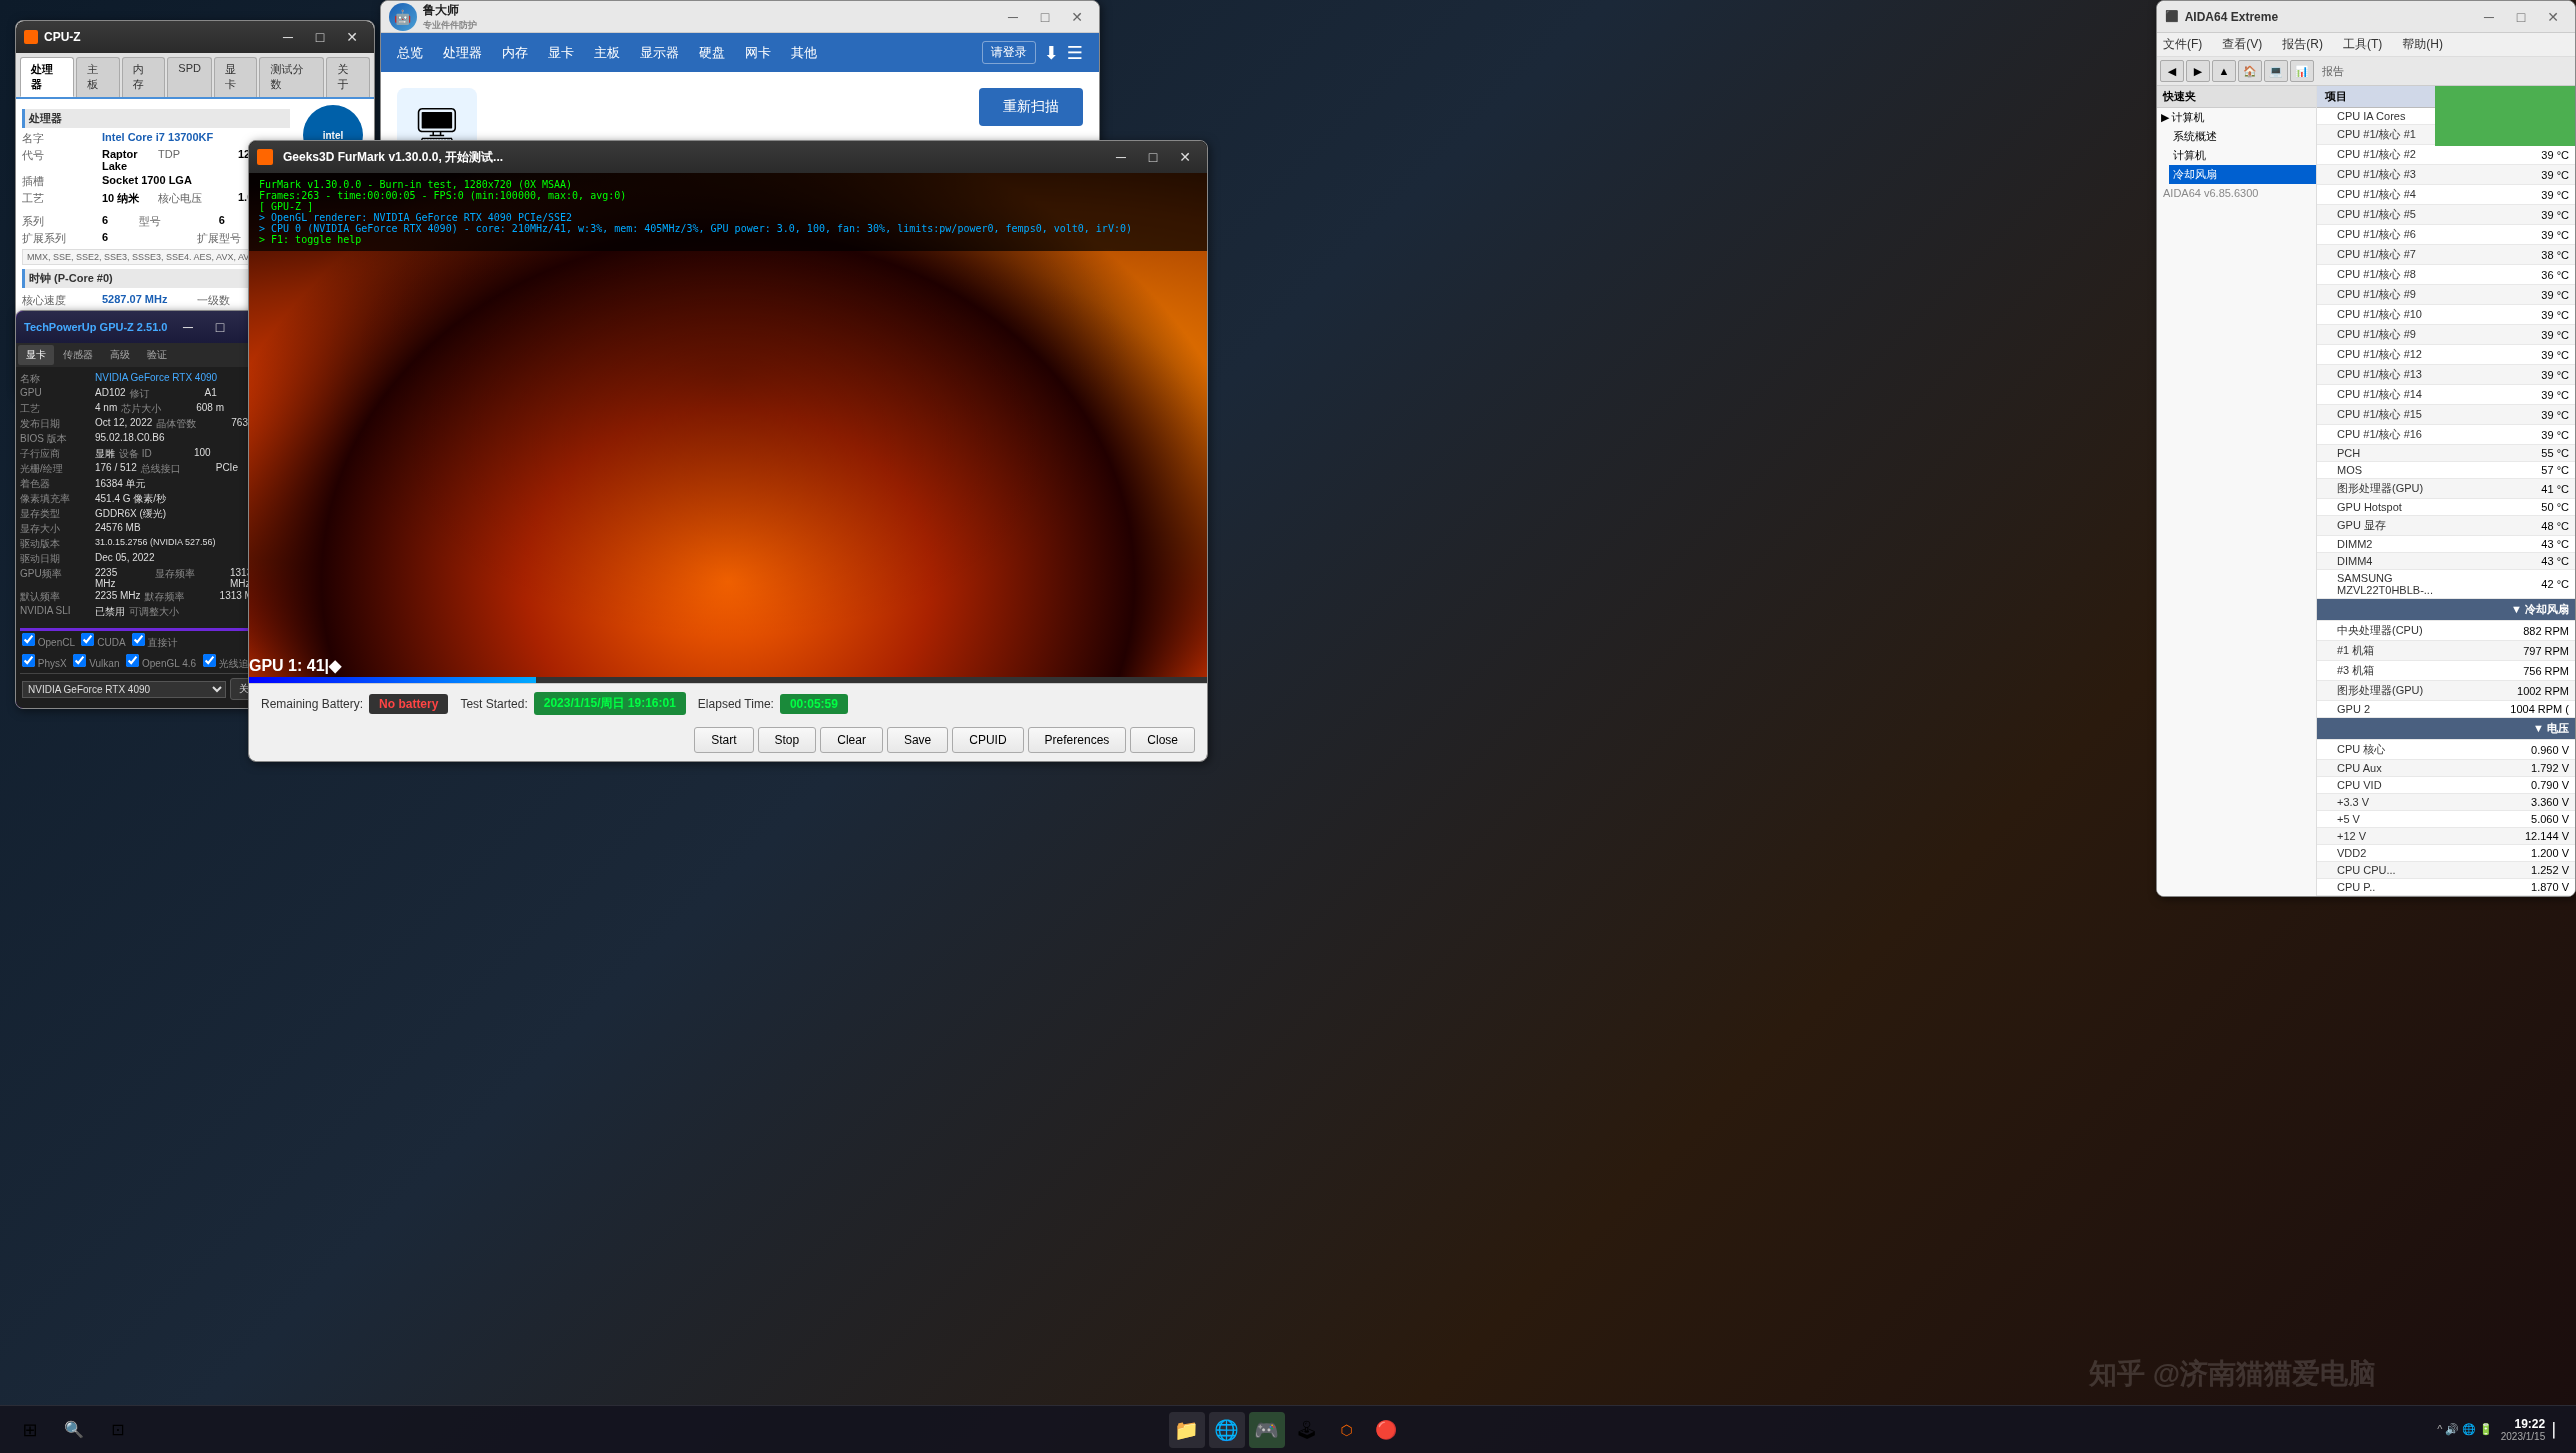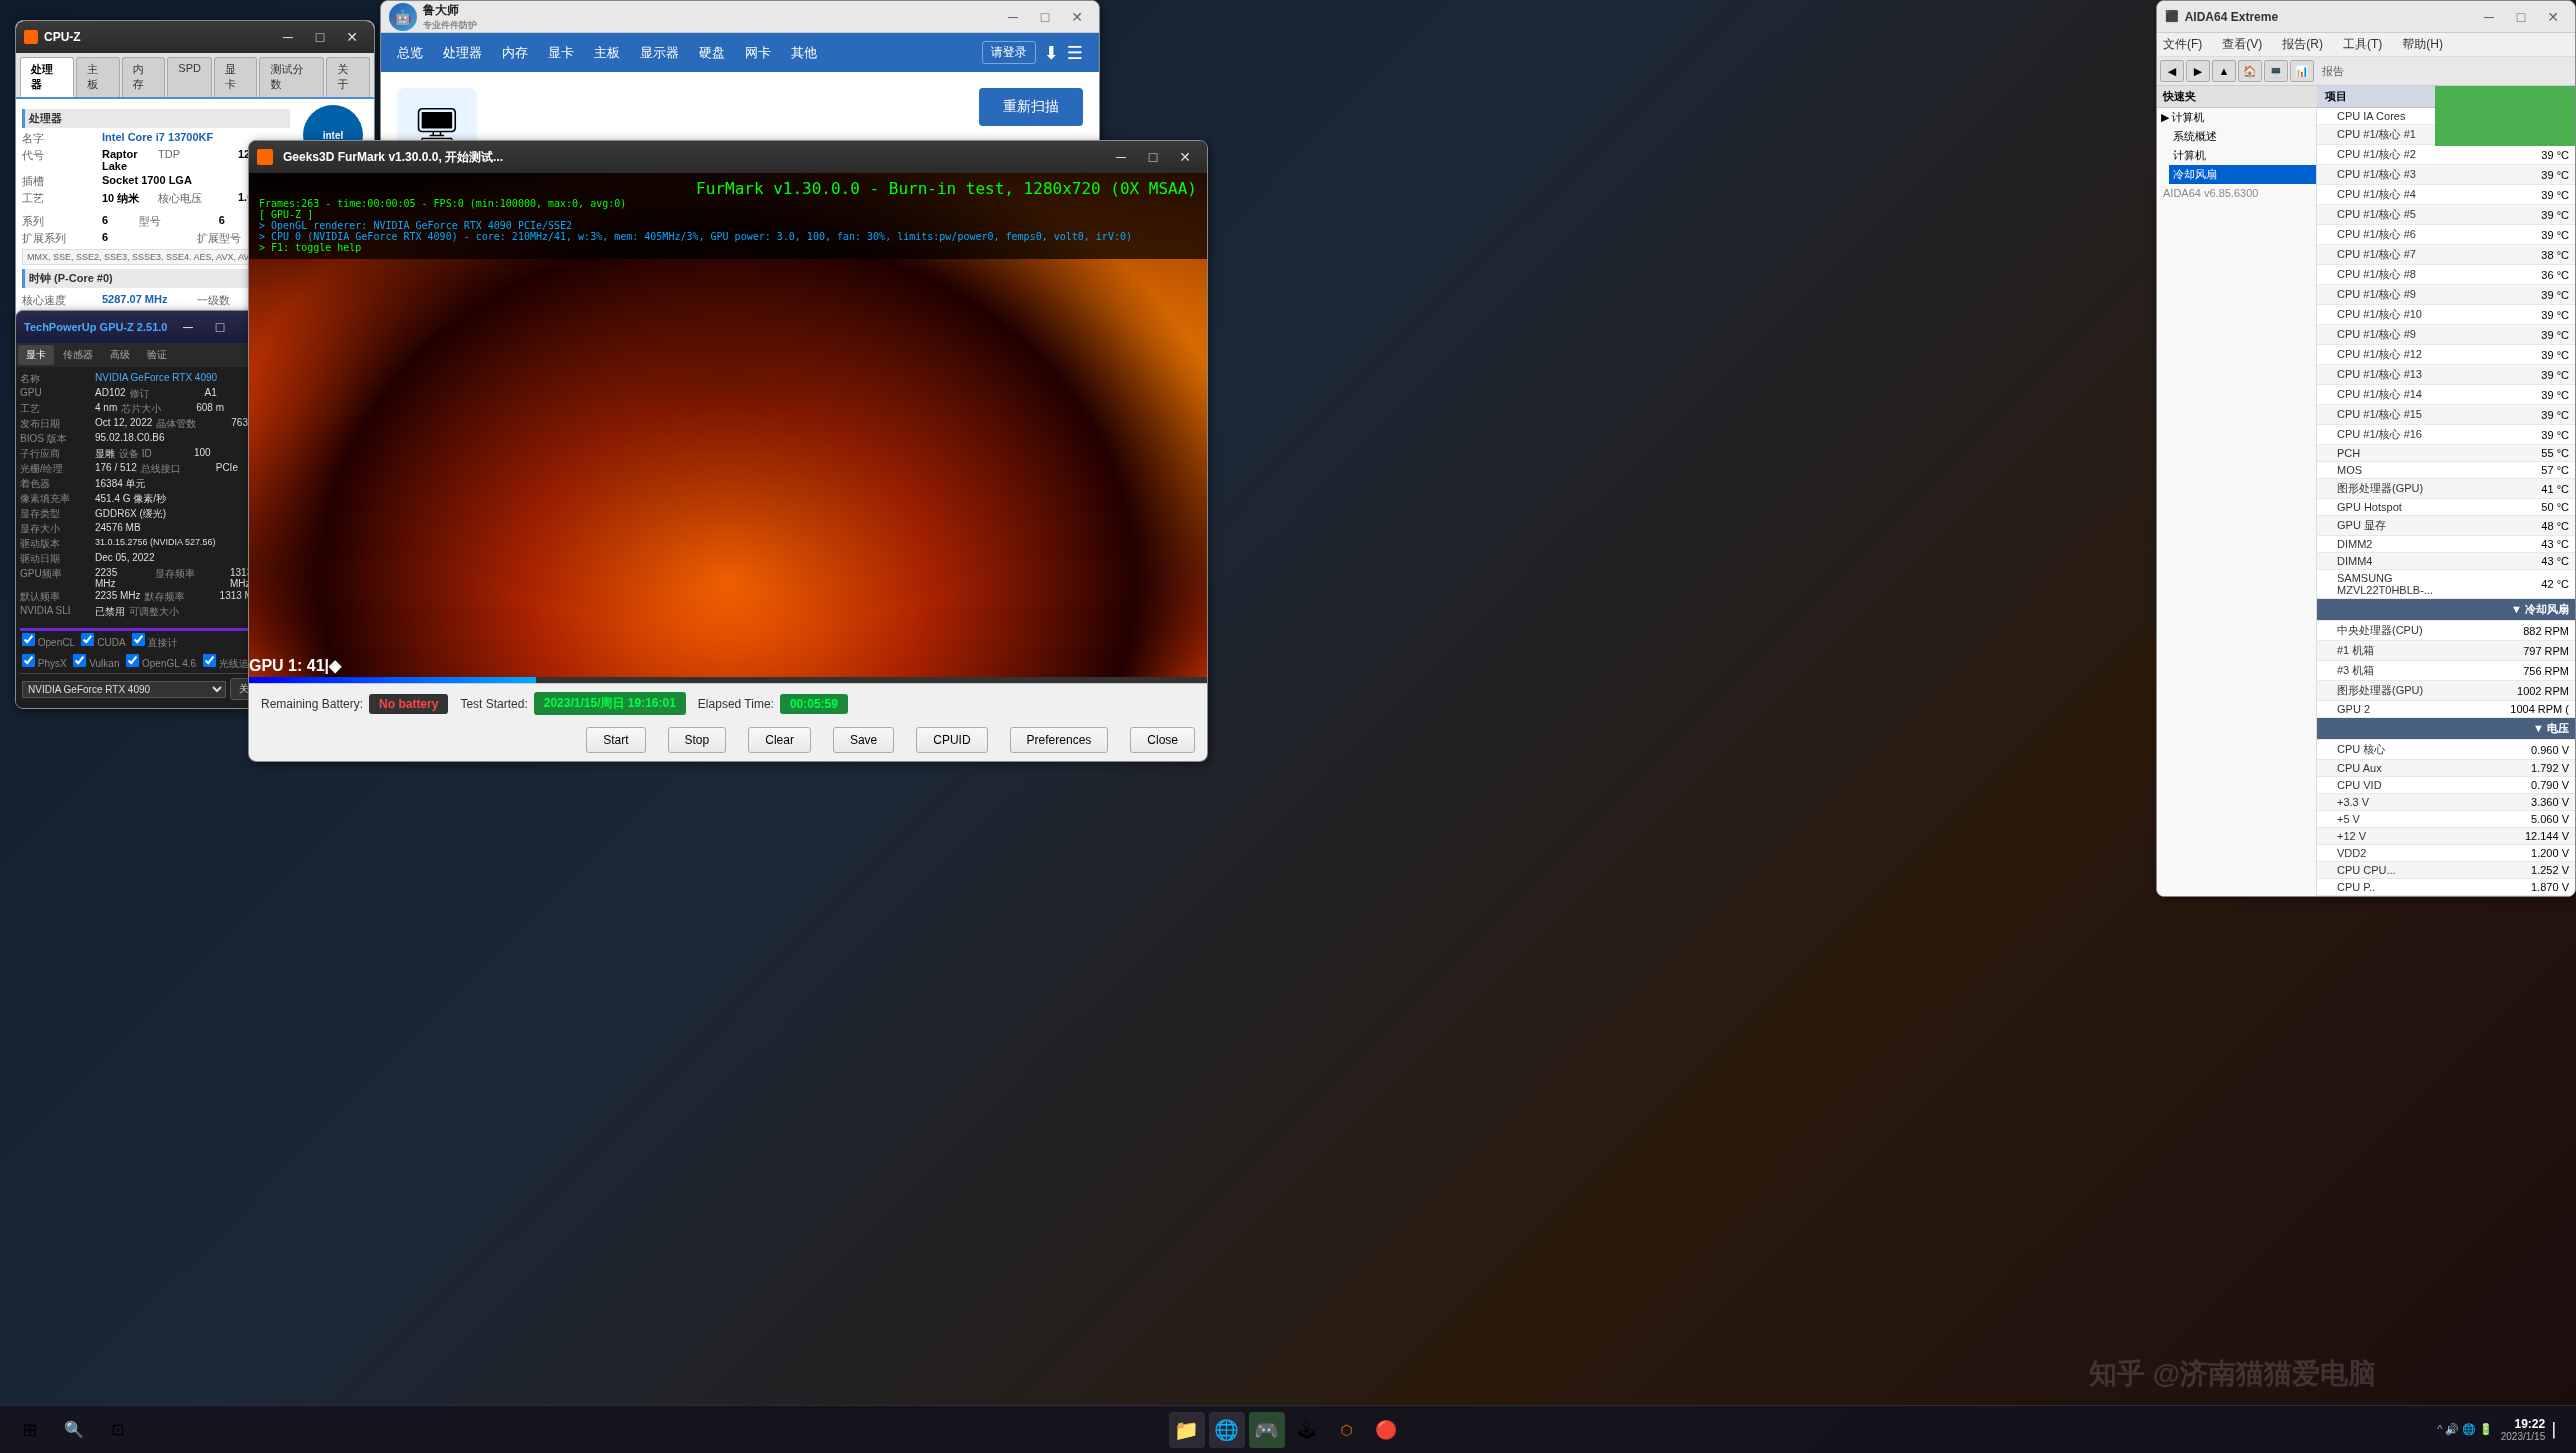--- a/index.html
+++ b/index.html
@@ -780,21 +780,21 @@
       <div class="win-btn-rect close-rect">✕</div>
     </div>
   </div>
   <div class="furmark-content">
 
     <div class="furmark-fire"></div>
 
     <div style="position:absolute;inset:0;background:radial-gradient(ellipse at 50% 40%, rgba(0,0,0,0.3) 0%, transparent 60%);"></div>
 
     <div class="furmark-overlay">
-      <div style="color:#0f0;font-size:16px;text-align:right;">FurMark v1.30.0.0 - Burn-in test, 1280x720 (0X MSAA)</div>
+      <div style="color:#0f0;font-size:10px;">FurMark v1.30.0.0 - Burn-in test, 1280x720 (0X MSAA)</div>
       <div style="color:#0f0;font-size:10px;">Frames:263 - time:00:00:05 - FPS:0 (min:100000, max:0, avg:0)</div>
       <div style="color:#0f0;font-size:10px;">[ GPU-Z ]</div>
       <div class="furmark-gpu-info">&gt; OpenGL renderer: NVIDIA GeForce RTX 4090 PCIe/SSE2</div>
       <div class="furmark-gpu-info">&gt; CPU 0 (NVIDIA GeForce RTX 4090) - core: 210MHz/41, w:3%, mem: 405MHz/3%, GPU power: 3.0, 100, fan: 30%, limits:pw/power0, femps0, volt0, irV:0)</div>
       <div style="color:#0f0;font-size:10px;">&gt; F1: toggle help</div>
     </div>
 
     <div class="furmark-status">
       <span>GPU 1: 41|◆</span>
     </div>
@@ -810,21 +810,21 @@
       <span class="furmark-badge">No battery</span>
     </div>
     <div class="furmark-control-group">
       <span class="furmark-label">Test Started:</span>
       <span class="furmark-badge green">2023/1/15/周日 19:16:01</span>
     </div>
     <div class="furmark-control-group">
       <span class="furmark-label">Elapsed Time:</span>
       <span class="furmark-badge green">00:05:59</span>
     </div>
-    <div style="margin-left:auto;display:flex;gap:22px;">
+    <div style="margin-left:auto;display:flex;gap:4px;">
       <button class="furmark-btn">Start</button>
       <button class="furmark-btn">Stop</button>
       <button class="furmark-btn">Clear</button>
       <button class="furmark-btn">Save</button>
       <button class="furmark-btn">CPUID</button>
       <button class="furmark-btn">Preferences</button>
       <button class="furmark-btn">Close</button>
     </div>
   </div>
 </div>

